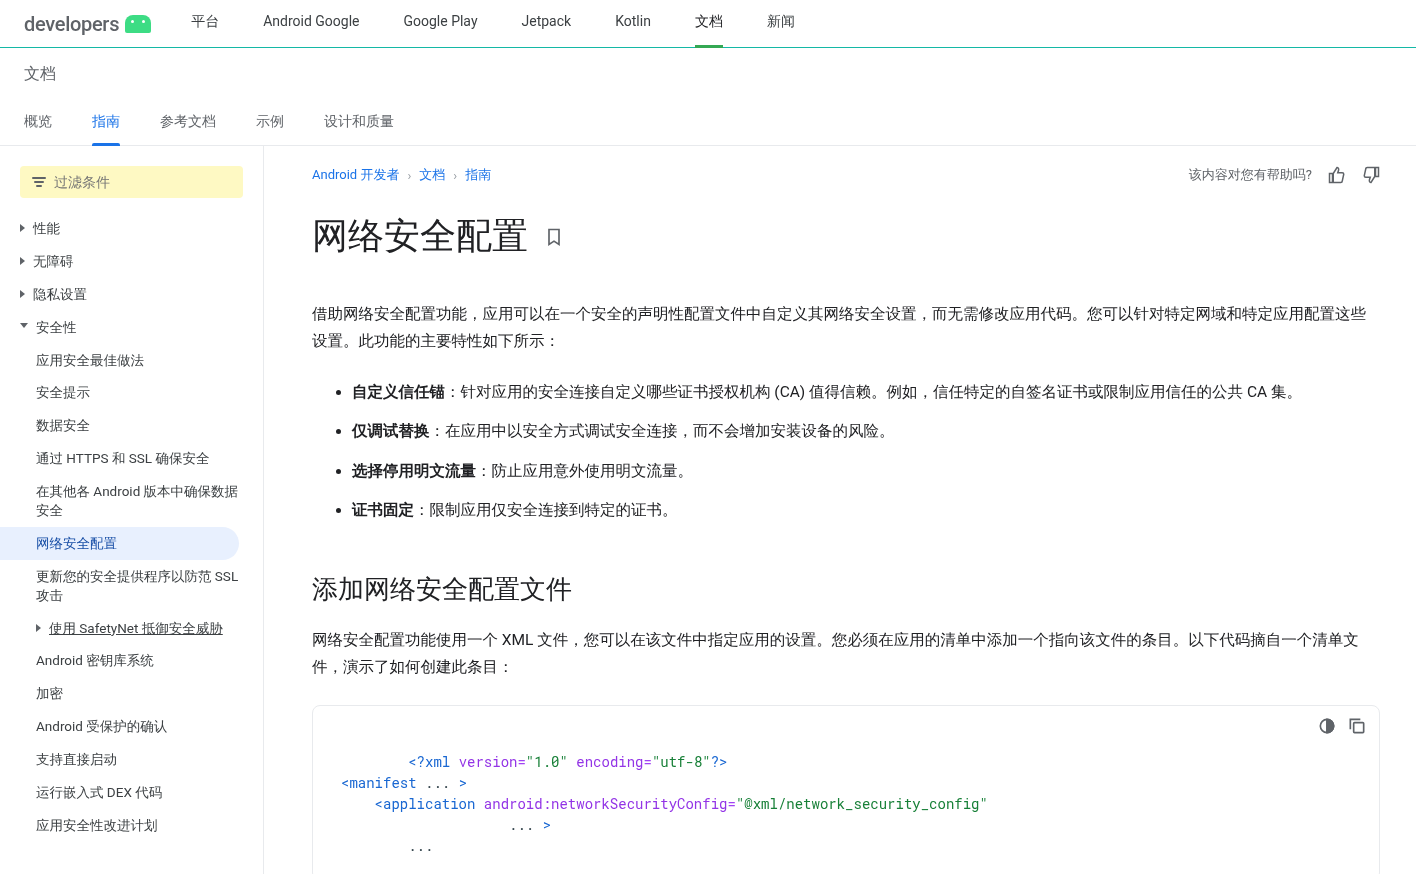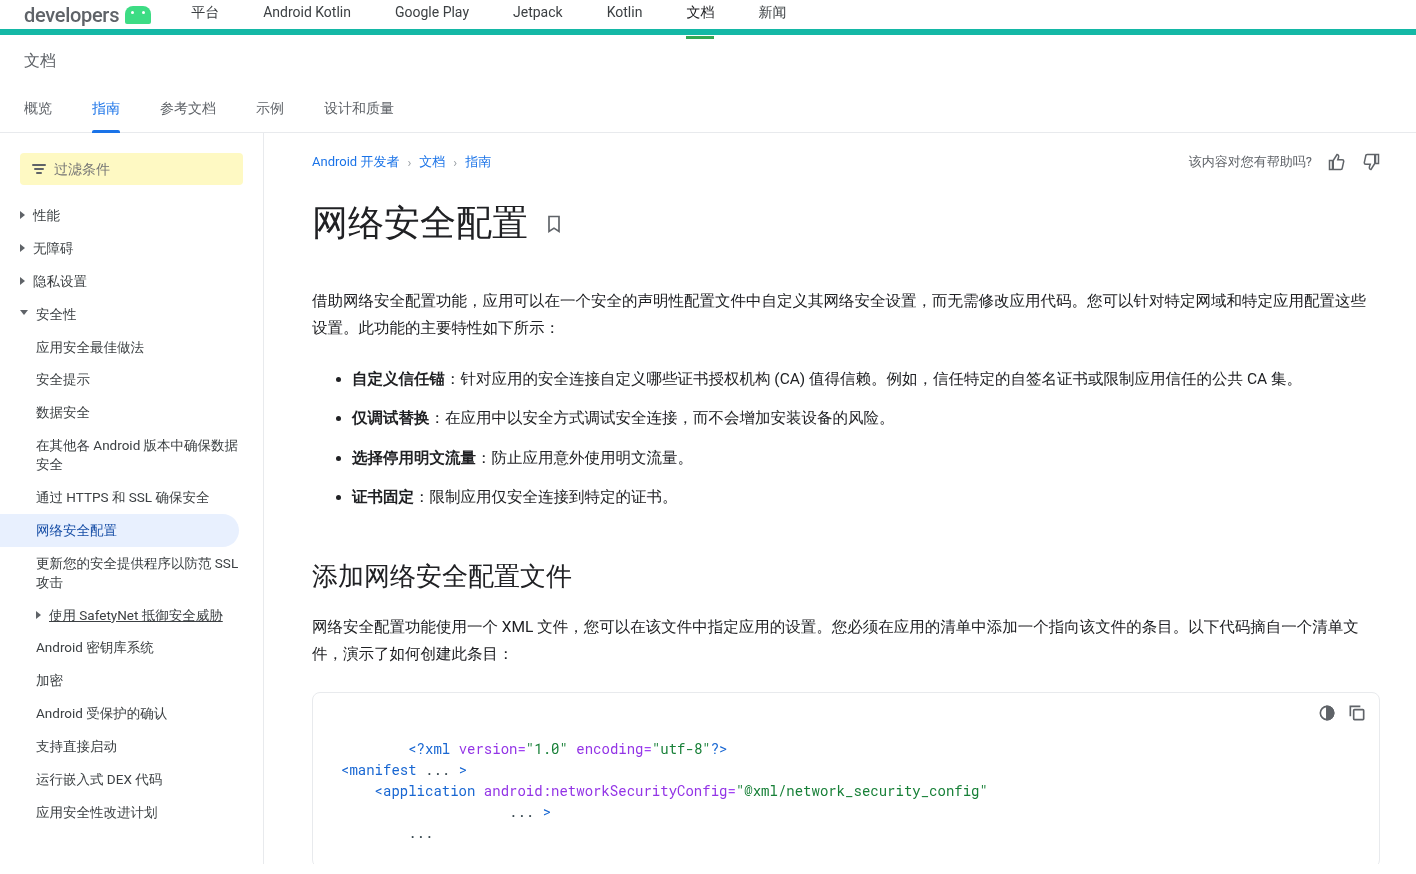--- a/index.html
+++ b/index.html
@@ -1,19 +1,19 @@
 <!DOCTYPE html>
 <html><head>
   <meta charset="utf-8">
   <style>
     * { box-sizing: border-box; margin: 0; padding: 0; }
     body { font-family: -apple-system, BlinkMacSystemFont, "Segoe UI", Roboto, "Helvetica Neue", Arial, "Noto Sans", sans-serif; color: #202124; background: #fff; font-size: 14px; }
     
     
-    .topnav { height: 35px; border-bottom: 6px solid #14b8a6; display: flex; align-items: center; padding: 0 24px; }
+    .topnav { height: 48px; border-bottom: 1px solid #14b8a6; display: flex; align-items: center; padding: 0 24px; }
     .logo { font-family: "Google Sans", Roboto, sans-serif; font-size: 20px; font-weight: 500; color: #5f6368; letter-spacing: -0.3px; margin-right: 40px; display: flex; align-items: center; gap: 6px; }
     .android-robot { width: 26px; height: 18px; background: #3ddc84; border-radius: 8px 8px 2px 2px; position: relative; }
     .android-robot::before, .android-robot::after { content: ""; position: absolute; width: 3px; height: 3px; background: #fff; border-radius: 50%; top: 5px; }
     .android-robot::before { left: 6px; }
     .android-robot::after { right: 6px; }
     .topnav-items { display: flex; gap: 44px; }
     .topnav-item { font-size: 14px; color: #3c4043; cursor: pointer; padding: 14px 0; border-bottom: 3px solid transparent; }
     .topnav-item.active { border-bottom-color: #1a73e8; color: #202124; }
     .topnav-item.wendang.active { border-bottom-color: #34a853; }
     
@@ -72,21 +72,21 @@
 </head>
 <body>
 
 <div class="topnav">
   <div class="logo">
     <span>developers</span>
     <span class="android-robot"></span>
   </div>
   <div class="topnav-items">
     <div class="topnav-item">平台</div>
-    <div class="topnav-item">Android Kotlin</div>
+    <div class="topnav-item">Android Google</div>
     <div class="topnav-item">Google Play</div>
     <div class="topnav-item">Jetpack</div>
     <div class="topnav-item">Kotlin</div>
     <div class="topnav-item wendang active">文档</div>
     <div class="topnav-item">新闻</div>
   </div>
 </div>
 
 <div class="secondbar">
   <div class="secondbar-title">文档</div>
@@ -130,24 +130,24 @@
     <div class="side-item l2">
         <span class="label">应用安全最佳做法</span>
       </div>
     <div class="side-item l2">
         <span class="label">安全提示</span>
       </div>
     <div class="side-item l2">
         <span class="label">数据安全</span>
       </div>
     <div class="side-item l2">
+        <span class="label">通过 HTTPS 和 SSL 确保安全</span>
+      </div>
+    <div class="side-item l2">
         <span class="label">在其他各 Android 版本中确保数据安全</span>
-      </div>
-    <div class="side-item l2">
-        <span class="label">通过 HTTPS 和 SSL 确保安全</span>
       </div>
     <div class="side-item l2 active">
         <span class="label">网络安全配置</span>
       </div>
     <div class="side-item l2">
         <span class="label">更新您的安全提供程序以防范 SSL 攻击</span>
       </div>
     <div class="side-item l3">
         <span class="arrow right"></span>
         <span class="label">使用 SafetyNet 抵御安全威胁</span>

